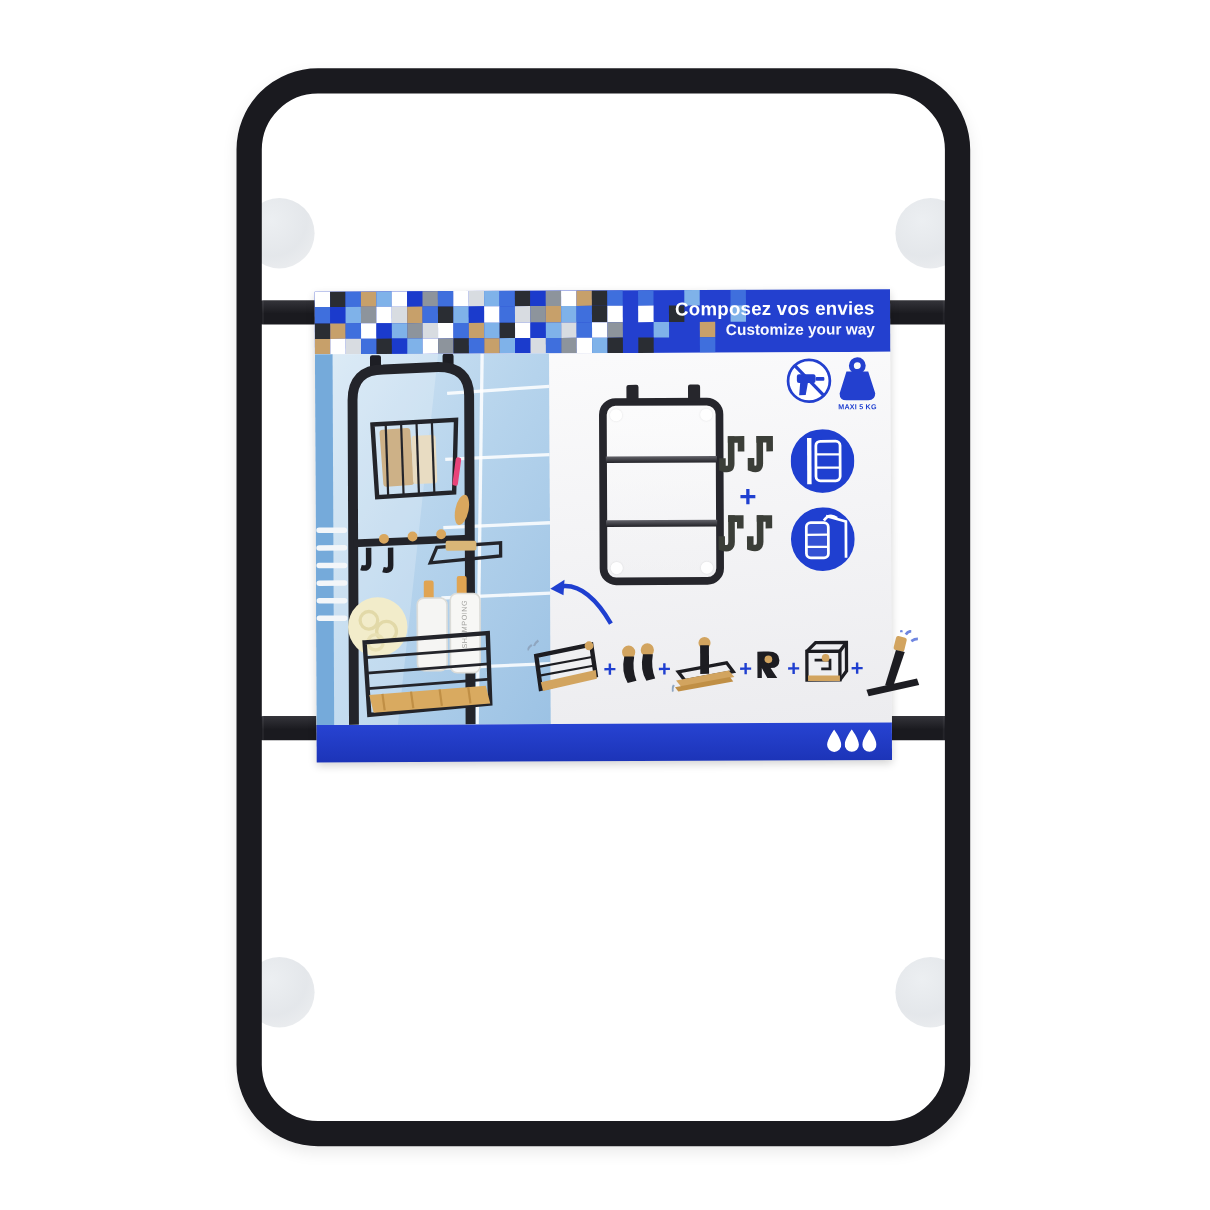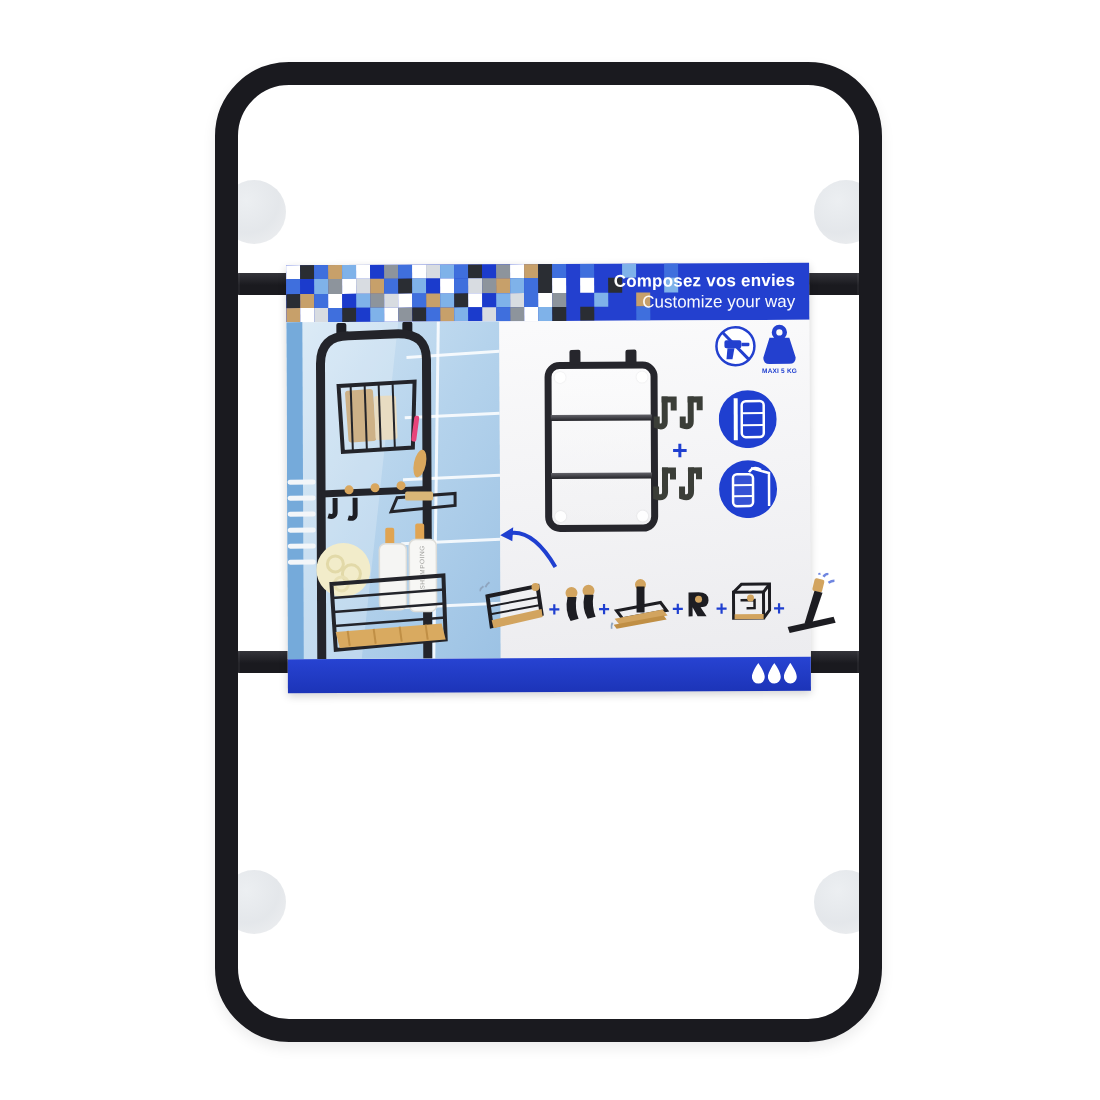--- a/index.html
+++ b/index.html
@@ -33,21 +33,21 @@
     box-shadow:0 3px 8px rgba(0,0,0,0.18);background:#f4f4f6;
   }
   .banner{
     position:absolute;left:0;top:0;width:523px;height:57px;background:var(--banner-blue);overflow:hidden;
   }
   .mcell{position:absolute;width:14px;height:14.25px;}
   .banner-text{
     position:absolute;right:14px;top:7px;text-align:right;color:#fff;line-height:1.25;
   }
   .banner-title{font-size:17px;font-weight:bold;letter-spacing:0.2px;}
-  .banner-sub{font-size:17px;font-weight:normal;opacity:0.97;}
+  .banner-sub{font-size:14px;font-weight:bold;opacity:0.97;}
 
   .main{
     position:absolute;left:0;top:57px;width:523px;height:337px;
     background:linear-gradient(175deg,#fbfbfc, #ececef);overflow:visible;
   }
   .photo{position:absolute;left:0;top:0;width:213px;height:337px;z-index:1;}
   .strip{
     position:absolute;left:0;top:394px;width:523px;height:34px;
     background:linear-gradient(180deg,var(--strip-blue),#1c34b8);
   }

